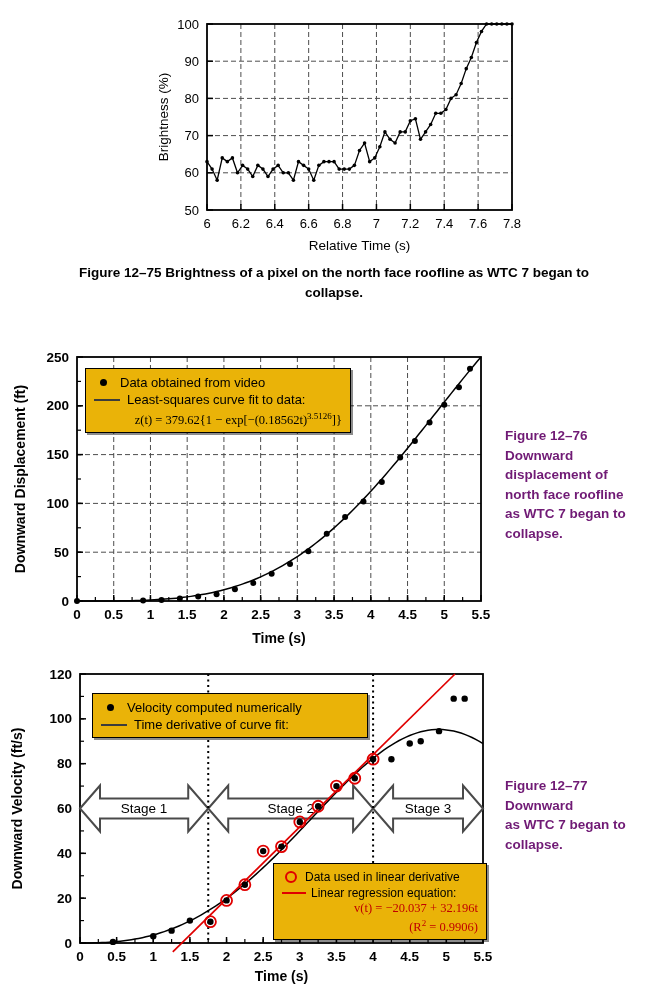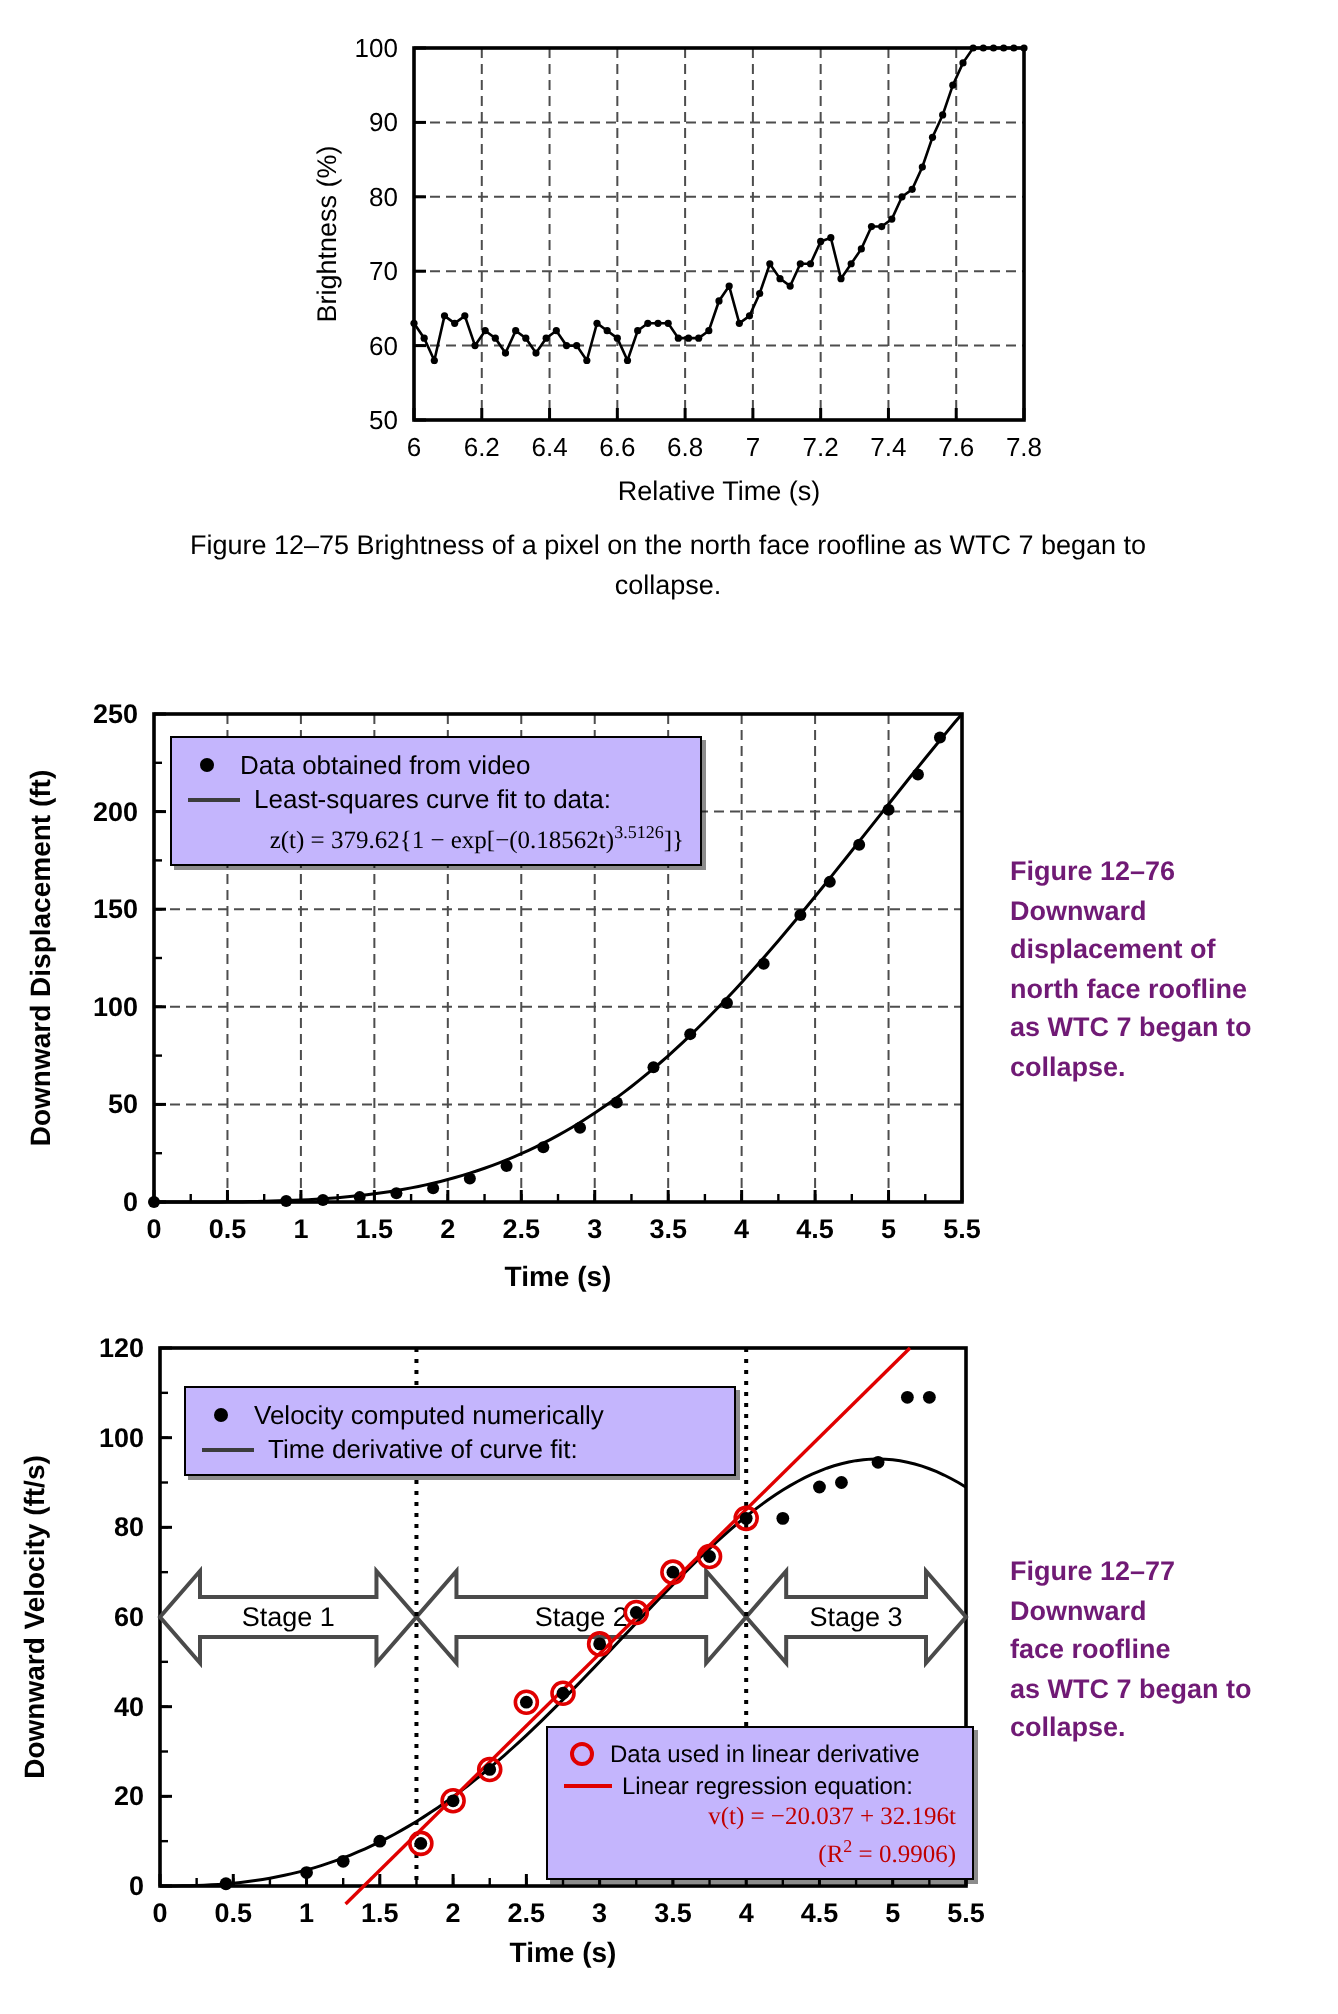--- a/index.html
+++ b/index.html
@@ -1,24 +1,24 @@
 <!DOCTYPE html>
 <html><head>
 <meta charset="utf-8">
 <style>
   html,body{margin:0;padding:0;background:#fff;}
   .page{position:relative;width:669px;height:1007px;background:#fff;overflow:hidden;
         font-family:"Liberation Sans",sans-serif;color:#000;}
   .chart-wrap{position:absolute;}
   .chart-wrap svg{position:absolute;left:0;top:0;}
   .caption{position:absolute;left:24px;width:620px;text-align:center;
-           font-weight:normal;font-size:13.5px;line-height:20px;color:#000;}
+           font-weight:bold;font-size:13.5px;line-height:20px;color:#000;}
   .side-caption{position:absolute;width:165px;font-weight:bold;font-size:13.5px;
                 line-height:19.5px;color:#701a75;}
-  .legend{position:absolute;background:#c4b5fd;border:1px solid #000;
+  .legend{position:absolute;background:#eab308;border:1px solid #000;
           box-shadow:2px 2px 0 rgba(0,0,0,0.45);padding:5px 8px 4px 8px;z-index:5;}
   .lrow{display:flex;align-items:center;gap:7px;height:17px;white-space:nowrap;font-size:13px;}
   .lrow.small{font-size:12px;height:16px;gap:5px;}
   .sw-dot{width:7px;height:7px;border-radius:50%;background:#000;flex:0 0 auto;margin:0 6px;}
   .sw-line{width:26px;height:0;border-top:2px solid #3c3c3c;flex:0 0 auto;}
   .sw-ring{width:8px;height:8px;border-radius:50%;border:2px solid #e00000;flex:0 0 auto;margin:0 3px;}
   .sw-redline{width:24px;height:0;border-top:2px solid #e00000;flex:0 0 auto;}
   .eq{font-family:Liberation Serif, serif;text-align:right;white-space:nowrap;line-height:16px;}
   .eq sup{font-size:9px;}
   .eq.sz12{font-size:12.5px;}
@@ -429,18 +429,17 @@
         <span class="sw-redline"></span>
         <span>Linear regression equation:</span>
       </div>
       <div class="eq red"><span>v(t) = −20.037 + 32.196t</span></div>
       <div class="eq red"><span>(R</span><sup>2</sup><span> = 0.9906)</span></div>
     </div>
   </div>
   <div class="side-caption" style="left:505px;top:776px">
     <div>Figure 12–77</div>
     <div>Downward</div>
-    <div>face roofline</div>
     <div>as WTC 7 began to</div>
     <div>collapse.</div>
   </div>
 
 </div>
 
 </body></html>

